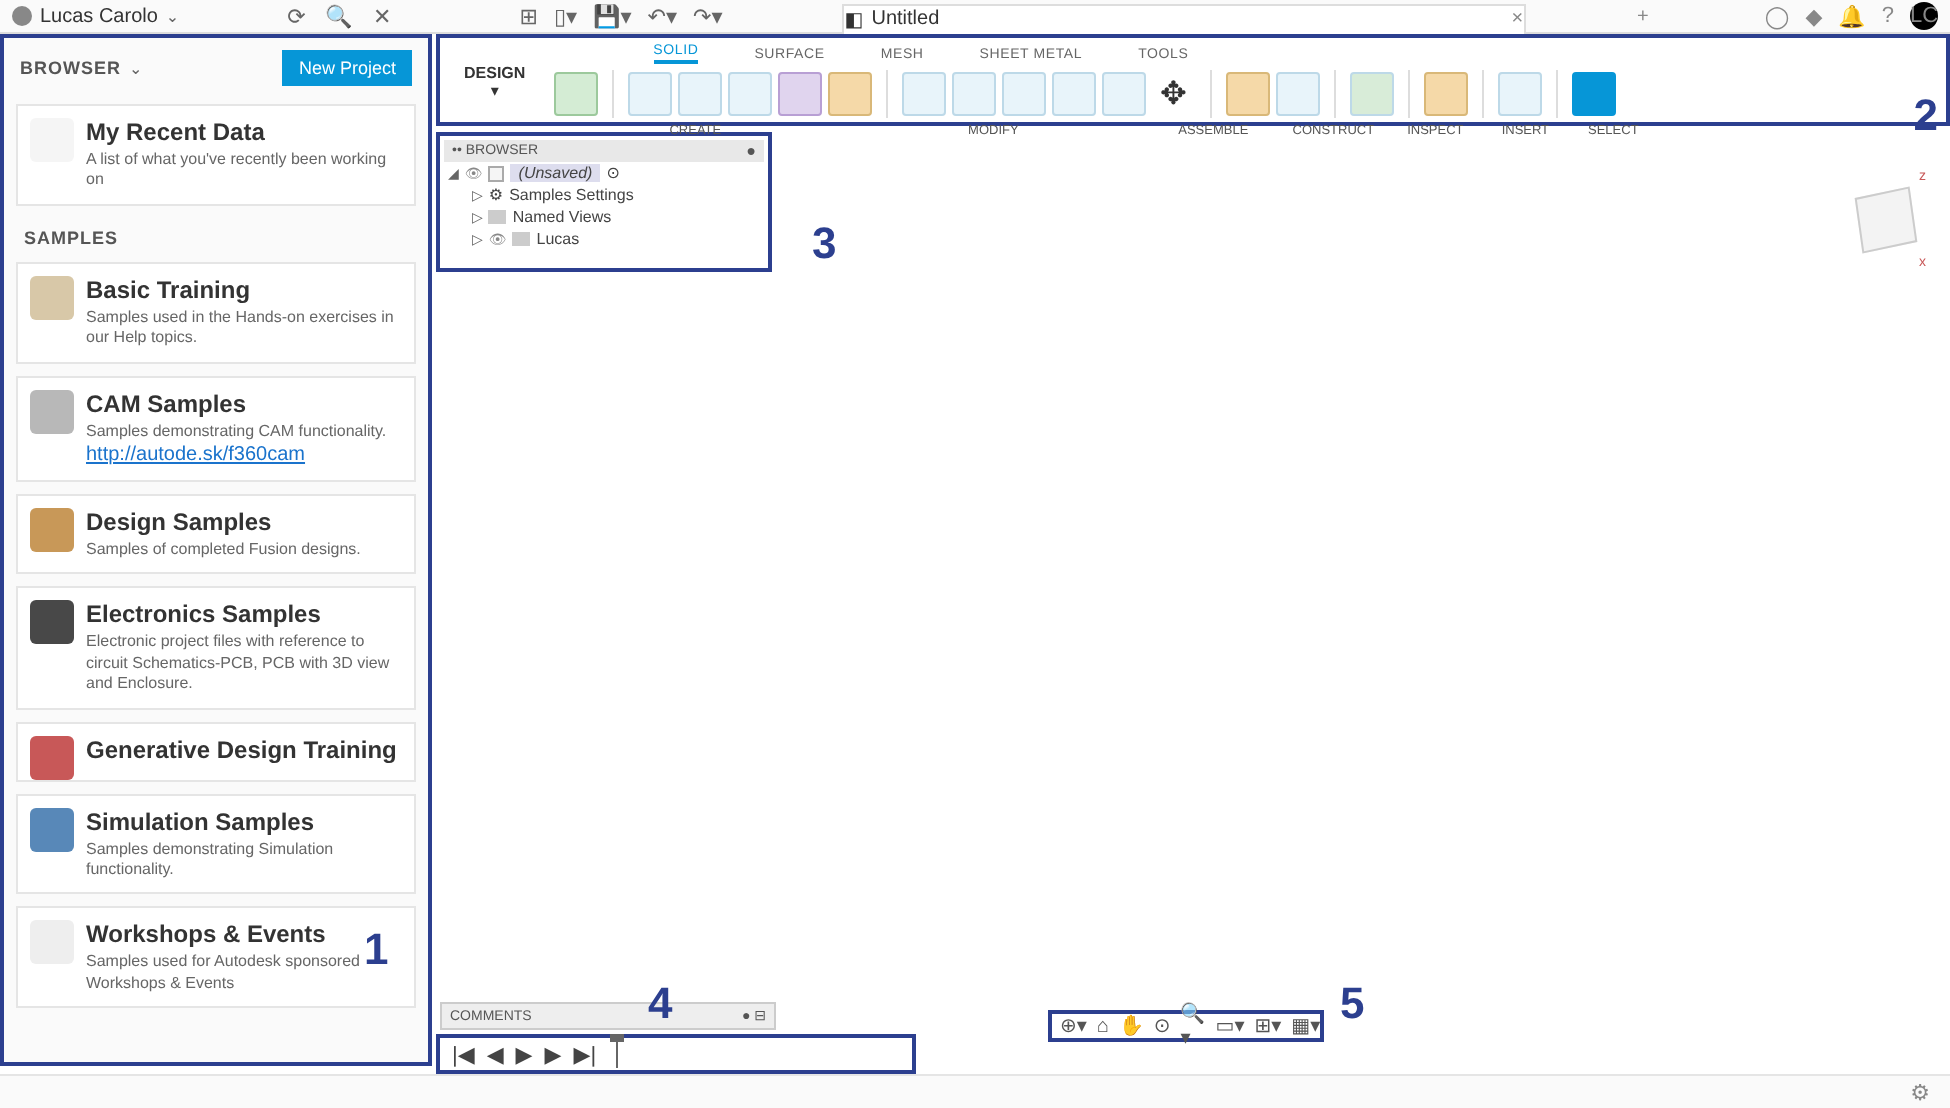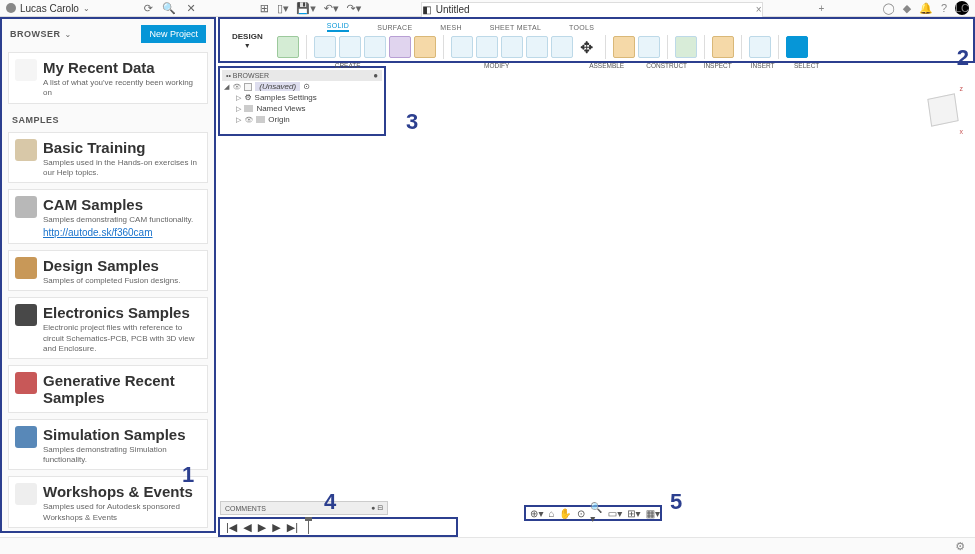--- a/index.html
+++ b/index.html
@@ -20,21 +20,21 @@
 
 .main-area { display: flex; height: 520px; }
 
 
 .data-panel { width: 216px; border: 2px solid #2c3f8f; height: 516px; display: flex; flex-direction: column; background: #fafafa; }
 .pinned-row { display: flex; align-items: center; padding: 6px 8px; gap: 4px; }
 .pinned-label { font-size: 9px; font-weight: bold; color: #555; letter-spacing: 0.5px; }
 .new-proj { margin-left: auto; background: #0696d7; color: #fff; border: none; padding: 4px 8px; font-size: 9px; cursor: pointer; }
 .panel-item { background: #fff; border: 1px solid #e5e5e5; margin: 3px 6px; padding: 6px 8px 6px 34px; position: relative; min-height: 28px; }
 .panel-item .thumb { position: absolute; left: 6px; top: 6px; width: 22px; height: 22px; background: #ddd; border-radius: 3px; }
-.panel-item .title { font-size: 15px; font-weight: bold; color: #333; margin-bottom: 2px; }
+.panel-item .title { font-size: 12px; font-weight: bold; color: #333; margin-bottom: 2px; }
 .panel-item .desc { font-size: 8px; color: #666; line-height: 1.3; }
 .panel-item a { color: #1a73cc; text-decoration: underline; font-size: 10px; }
 .section-label { font-size: 9px; font-weight: bold; color: #555; padding: 8px 10px 4px; letter-spacing: 0.5px; }
 .annot-1 { position: absolute; left: 182px; top: 462px; font-size: 22px; font-weight: bold; color: #2c3f8f; }
 
 
 .right-side { flex: 1; position: relative; }
 
 
 .ribbon { border: 2px solid #2c3f8f; margin: 0 0 0 2px; padding: 2px 4px 2px 4px; height: 46px; display: flex; align-items: flex-start; gap: 6px; }
@@ -158,21 +158,21 @@
       <div class="title">Design Samples</div>
       <div class="desc">Samples of completed Fusion designs.</div>
     </div>
     <div class="panel-item">
       <div class="thumb" style="background:#484848"></div>
       <div class="title">Electronics Samples</div>
       <div class="desc">Electronic project files with reference to circuit Schematics-PCB, PCB with 3D view and Enclosure.</div>
     </div>
     <div class="panel-item">
       <div class="thumb" style="background:#c85858"></div>
-      <div class="title">Generative Recent Samples</div>
+      <div class="title">Generative Design Training</div>
     </div>
     <div class="panel-item">
       <div class="thumb" style="background:#5888b8"></div>
       <div class="title">Simulation Samples</div>
       <div class="desc">Samples demonstrating Simulation functionality.</div>
     </div>
     <div class="panel-item">
       <div class="thumb" style="background:#eee"></div>
       <div class="title">Workshops &amp; Events</div>
       <div class="desc">Samples used for Autodesk sponsored Workshops &amp; Events</div>
@@ -251,21 +251,21 @@
       </div>
       <div class="tree-row" style="padding-left:14px">
         <span class="arrow">▷</span>
           <span class="folder"></span>
           <span>Named Views</span>
       </div>
       <div class="tree-row" style="padding-left:14px">
         <span class="arrow">▷</span>
           <span class="eye">👁</span>
           <span class="folder"></span>
-          <span>Origin</span>
+          <span>Lucas</span>
       </div>
     </div>
 
     <div class="viewcube">
       <div style="font-size:7px;color:#c85858;text-align:right">z</div>
       <div class="cube"></div>
       <div style="font-size:7px;color:#c85858;text-align:right">x</div>
     </div>
 
     <div class="comments-bar">

